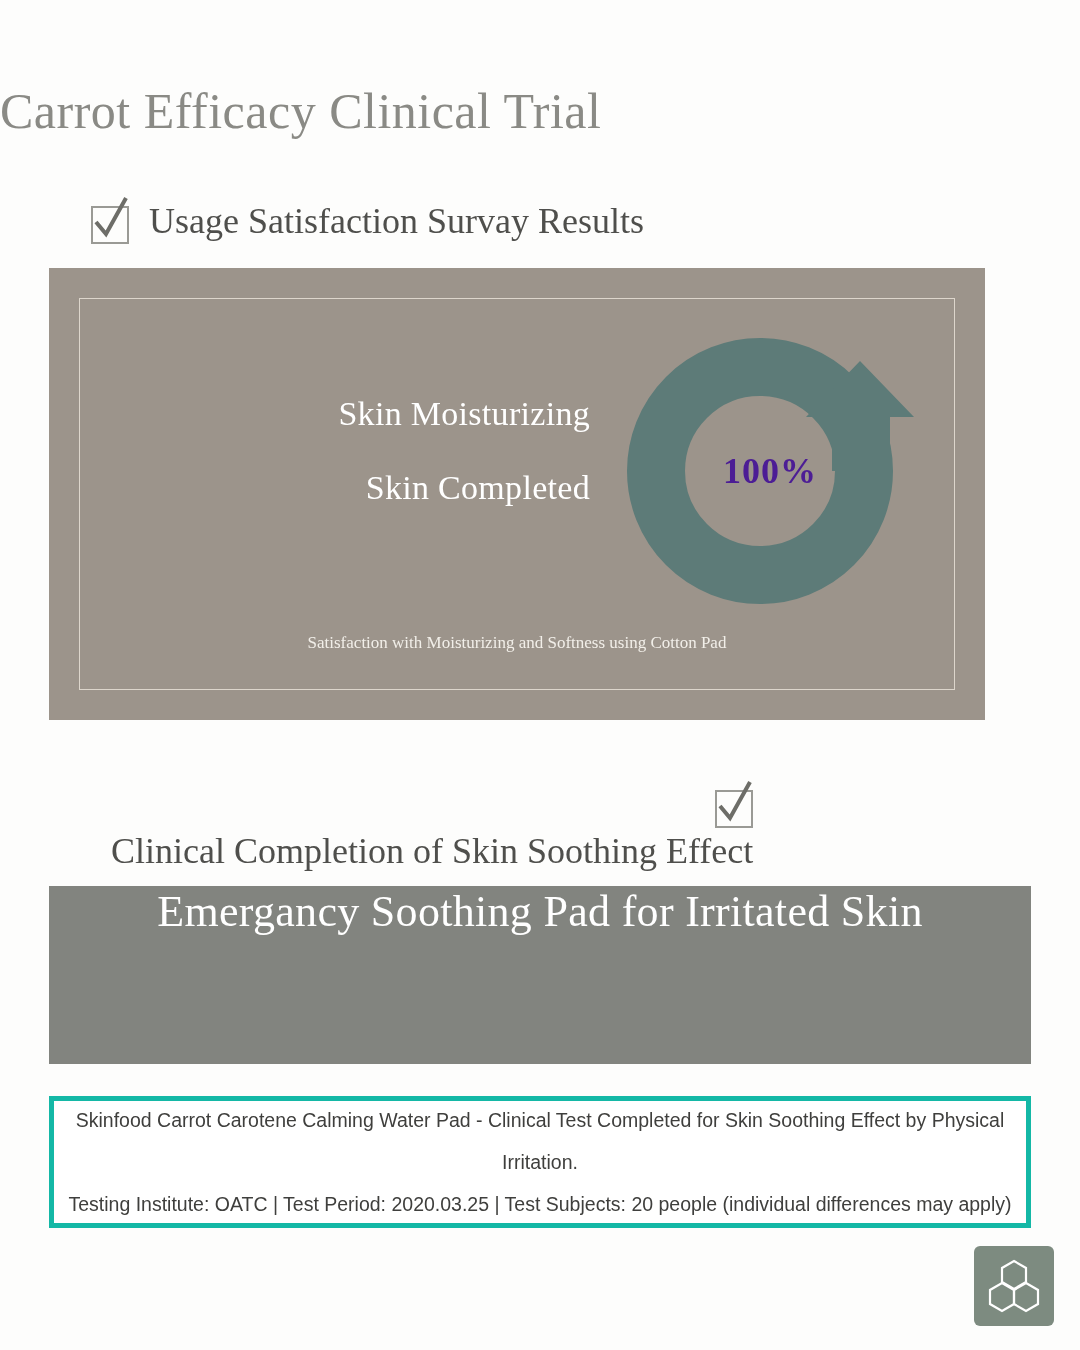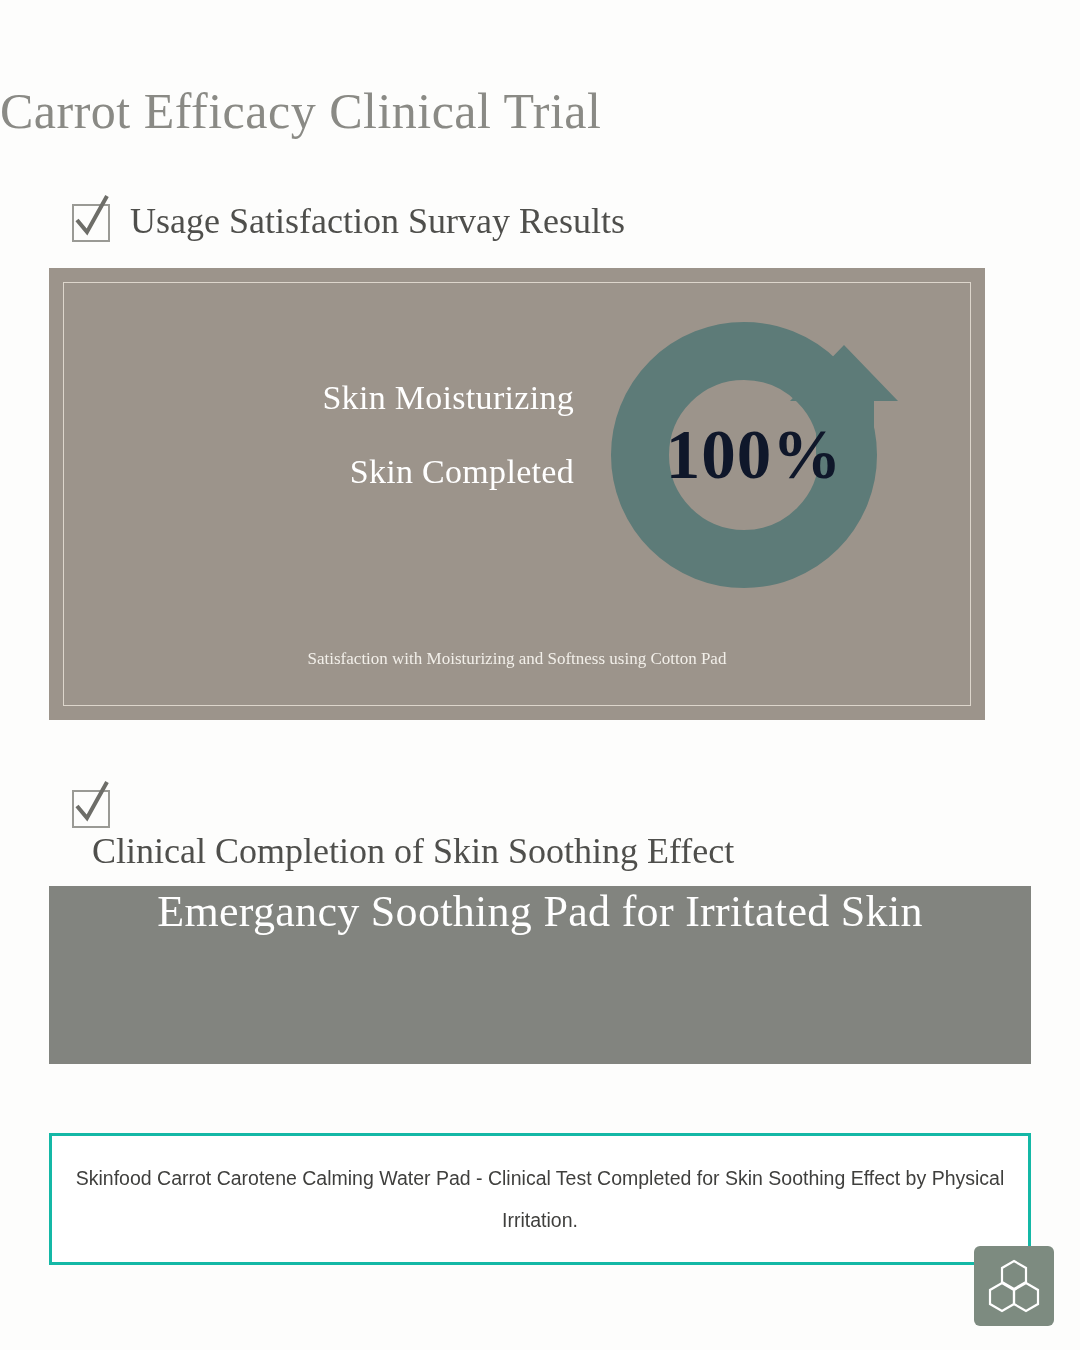--- a/index.html
+++ b/index.html
@@ -32,21 +32,22 @@
     font-size: 50px;
     letter-spacing: 0.5px;
     color: #8a8a85;
     font-family: "Liberation Serif", serif;
   }
 
   
   .section-head {
     position: absolute;
     display: flex;
-    align-items: flex-start;
+    align-items: flex-end;
+    margin-left: 19px;
   }
   .section-head .checkbox {
     width: 34px;
     height: 34px;
     border: 2px solid #9a9a95;
     position: relative;
     flex: 0 0 auto;
     margin-top: 6px;
   }
   .section-head .checkbox svg {
@@ -67,21 +68,21 @@
 
   
   .survey-card {
     position: absolute;
     top: 268px;
     left: 49px;
     width: 936px;
     height: 452px;
     background: #9c948b;
     box-sizing: border-box;
-    padding: 14px;
+    padding: 30px;
   }
   .survey-inner {
     width: 100%;
     height: 100%;
     border: 1px solid #ddd6cc;
     box-sizing: border-box;
     position: relative;
   }
   .survey-list {
     position: absolute;
@@ -118,23 +119,23 @@
   }
   .gauge .pct {
     position: absolute;
     left: 0;
     top: 0;
     width: 100%;
     height: 100%;
     display: flex;
     align-items: center;
     justify-content: center;
-    font-size: 69px;
+    font-size: 36px;
     font-weight: bold;
-    color: #0f172a;
+    color: #4c1d95;
     font-family: "Liberation Serif", serif;
     letter-spacing: 1px;
   }
 
   
   .banner {
     position: absolute;
     top: 886px;
     left: 49px;
     width: 982px;
@@ -150,28 +151,27 @@
     letter-spacing: 0.3px;
   }
 
   
   .footnote {
     position: absolute;
     top: 1096px;
     left: 49px;
     width: 982px;
     height: 132px;
-    border: 3px solid #14b8a6;
+    border: 5px solid #14b8a6;
     box-sizing: border-box;
     display: flex;
     flex-direction: column;
     align-items: center;
     justify-content: center;
     background: #ffffff;
-    margin-top: 37px;
   }
   .footnote div {
     font-family: "Liberation Sans", sans-serif;
     font-size: 19.5px;
     color: #3f3f3d;
     line-height: 42px;
     text-align: center;
   }
 
   
@@ -238,20 +238,21 @@
       <span>Clinical Completion of Skin Soothing Effect</span><br>
     </span>
   </div>
 
   <div class="banner">
     <span class="banner-text">Emergancy Soothing Pad for Irritated Skin</span>
   </div>
 
   <div class="footnote">
     <div>Skinfood Carrot Carotene Calming Water Pad - Clinical Test Completed for Skin Soothing Effect by Physical Irritation.</div>
+    <div>Testing Institute: OATC | Test Period: 2020.03.25 | Test Subjects: 20 people (individual differences may apply)</div>
   </div>
 
   <div class="logo">
     <svg width="56" height="58" viewBox="0 0 56 58" aria-hidden="true">
       <g fill="none" stroke="#ffffff" stroke-width="2.2">
         <polygon points="28,4 40,11 40,25 28,32 16,25 16,11"></polygon>
         <polygon points="16,26 28,33 28,47 16,54 4,47 4,33"></polygon>
         <polygon points="40,26 52,33 52,47 40,54 28,47 28,33"></polygon>
       </g>
     </svg>

